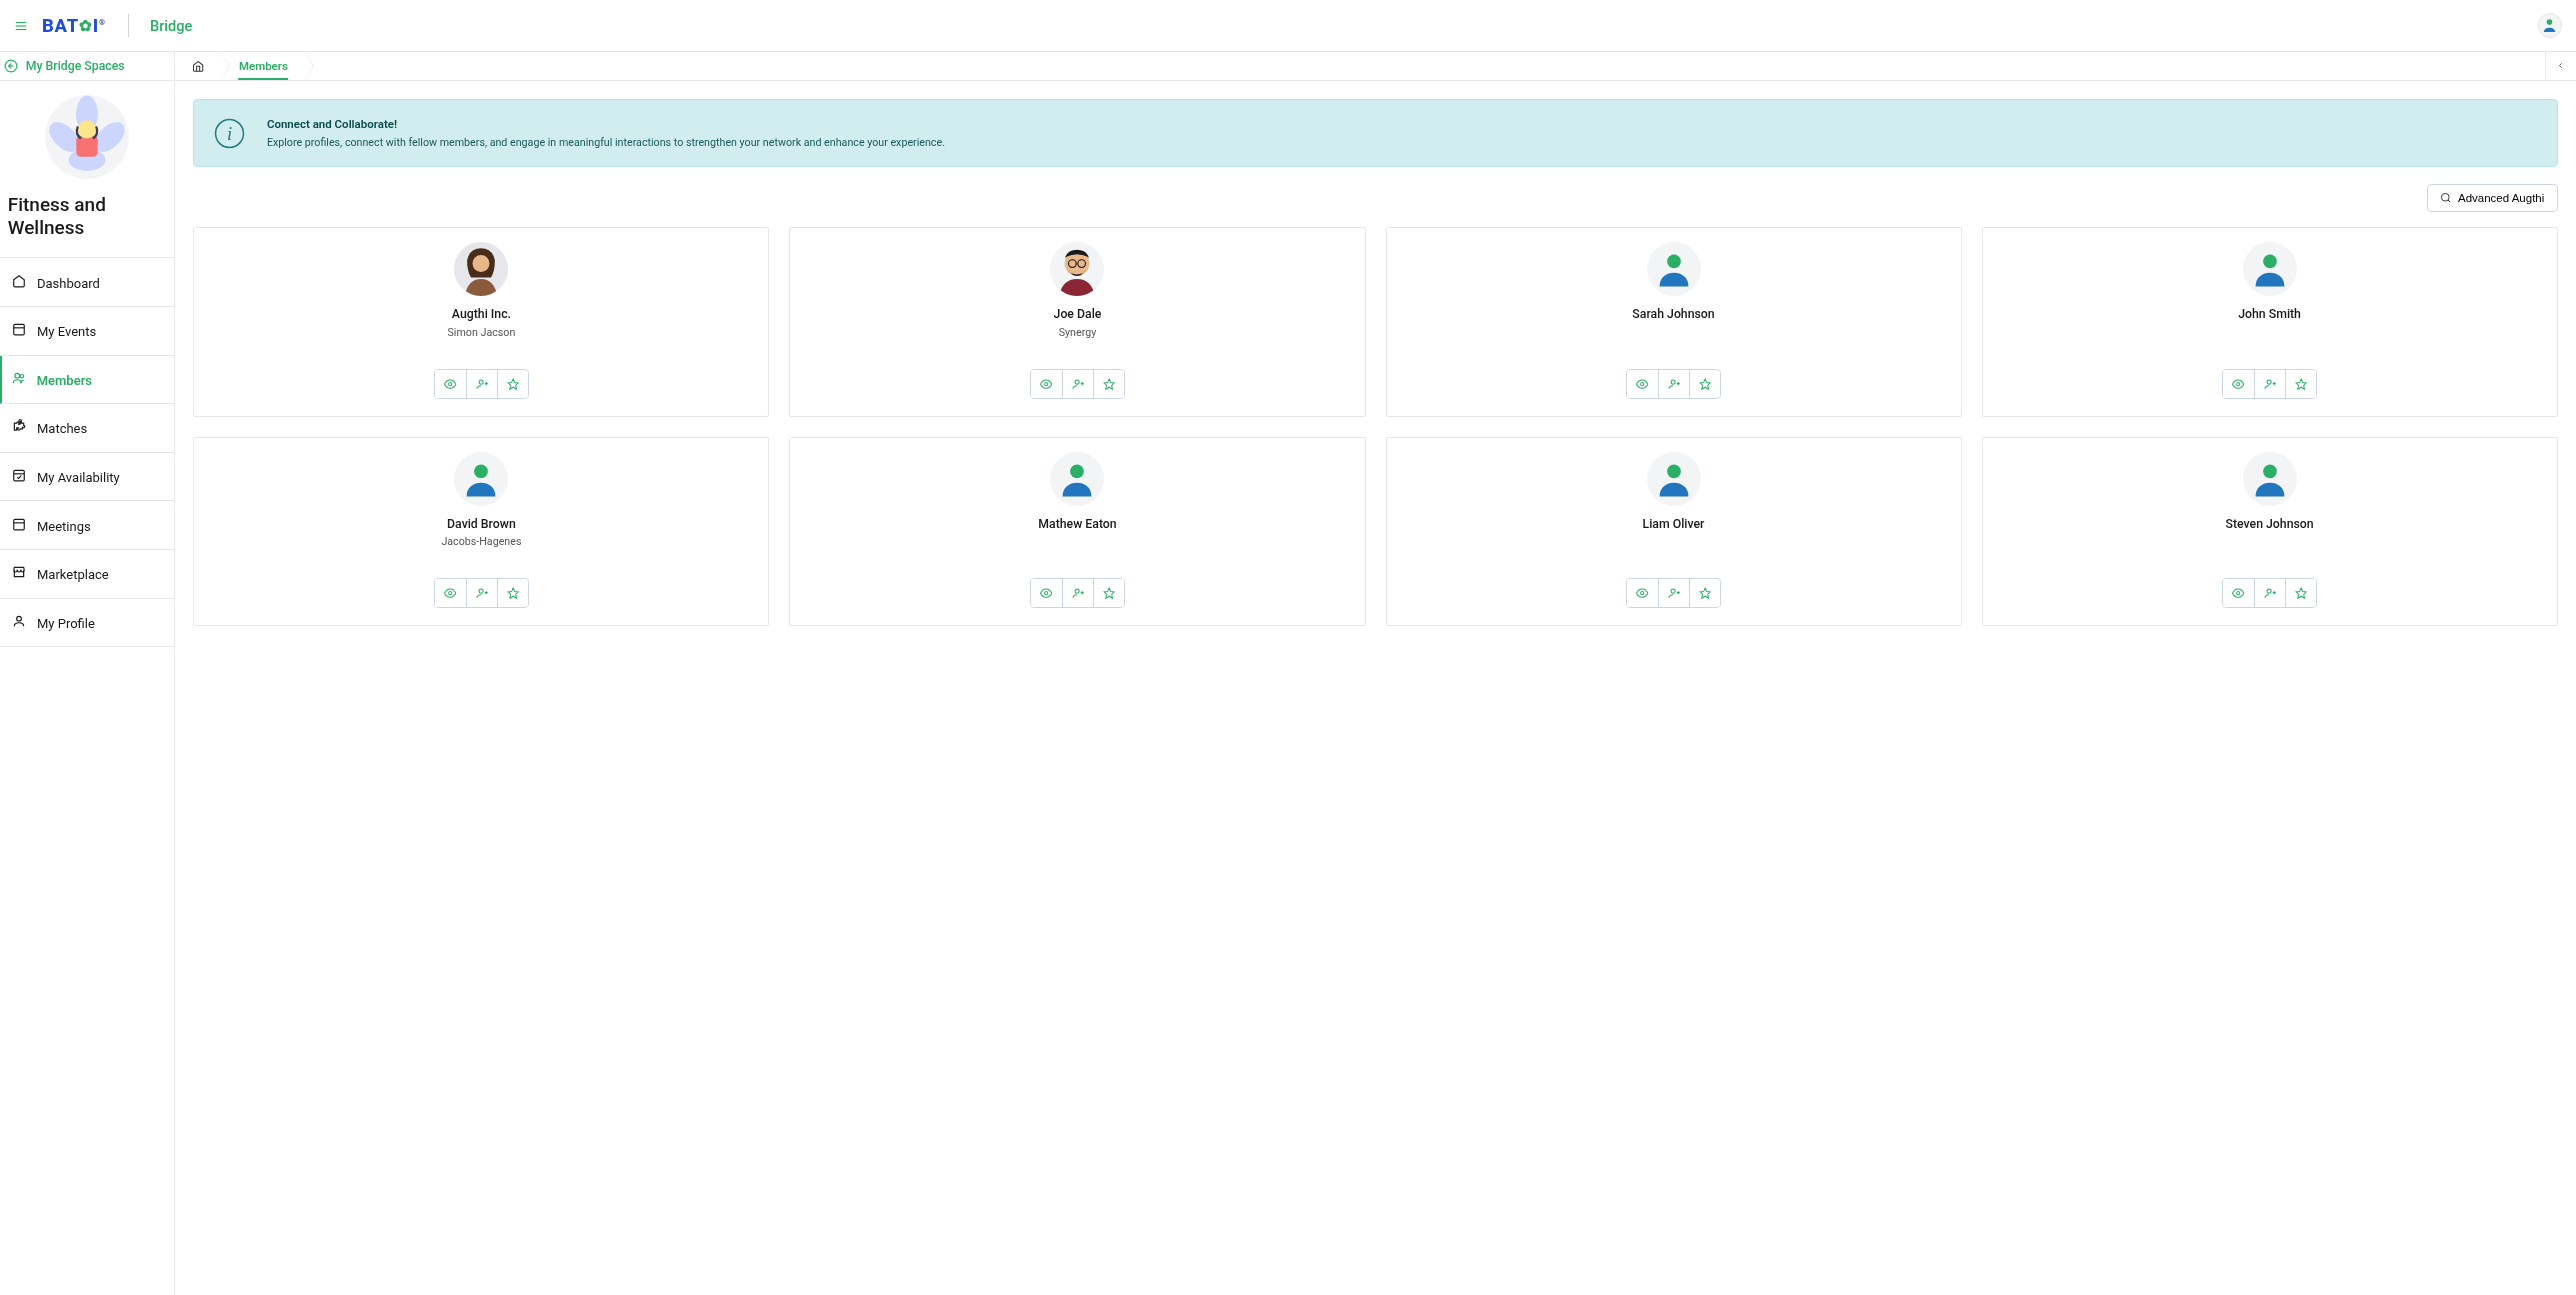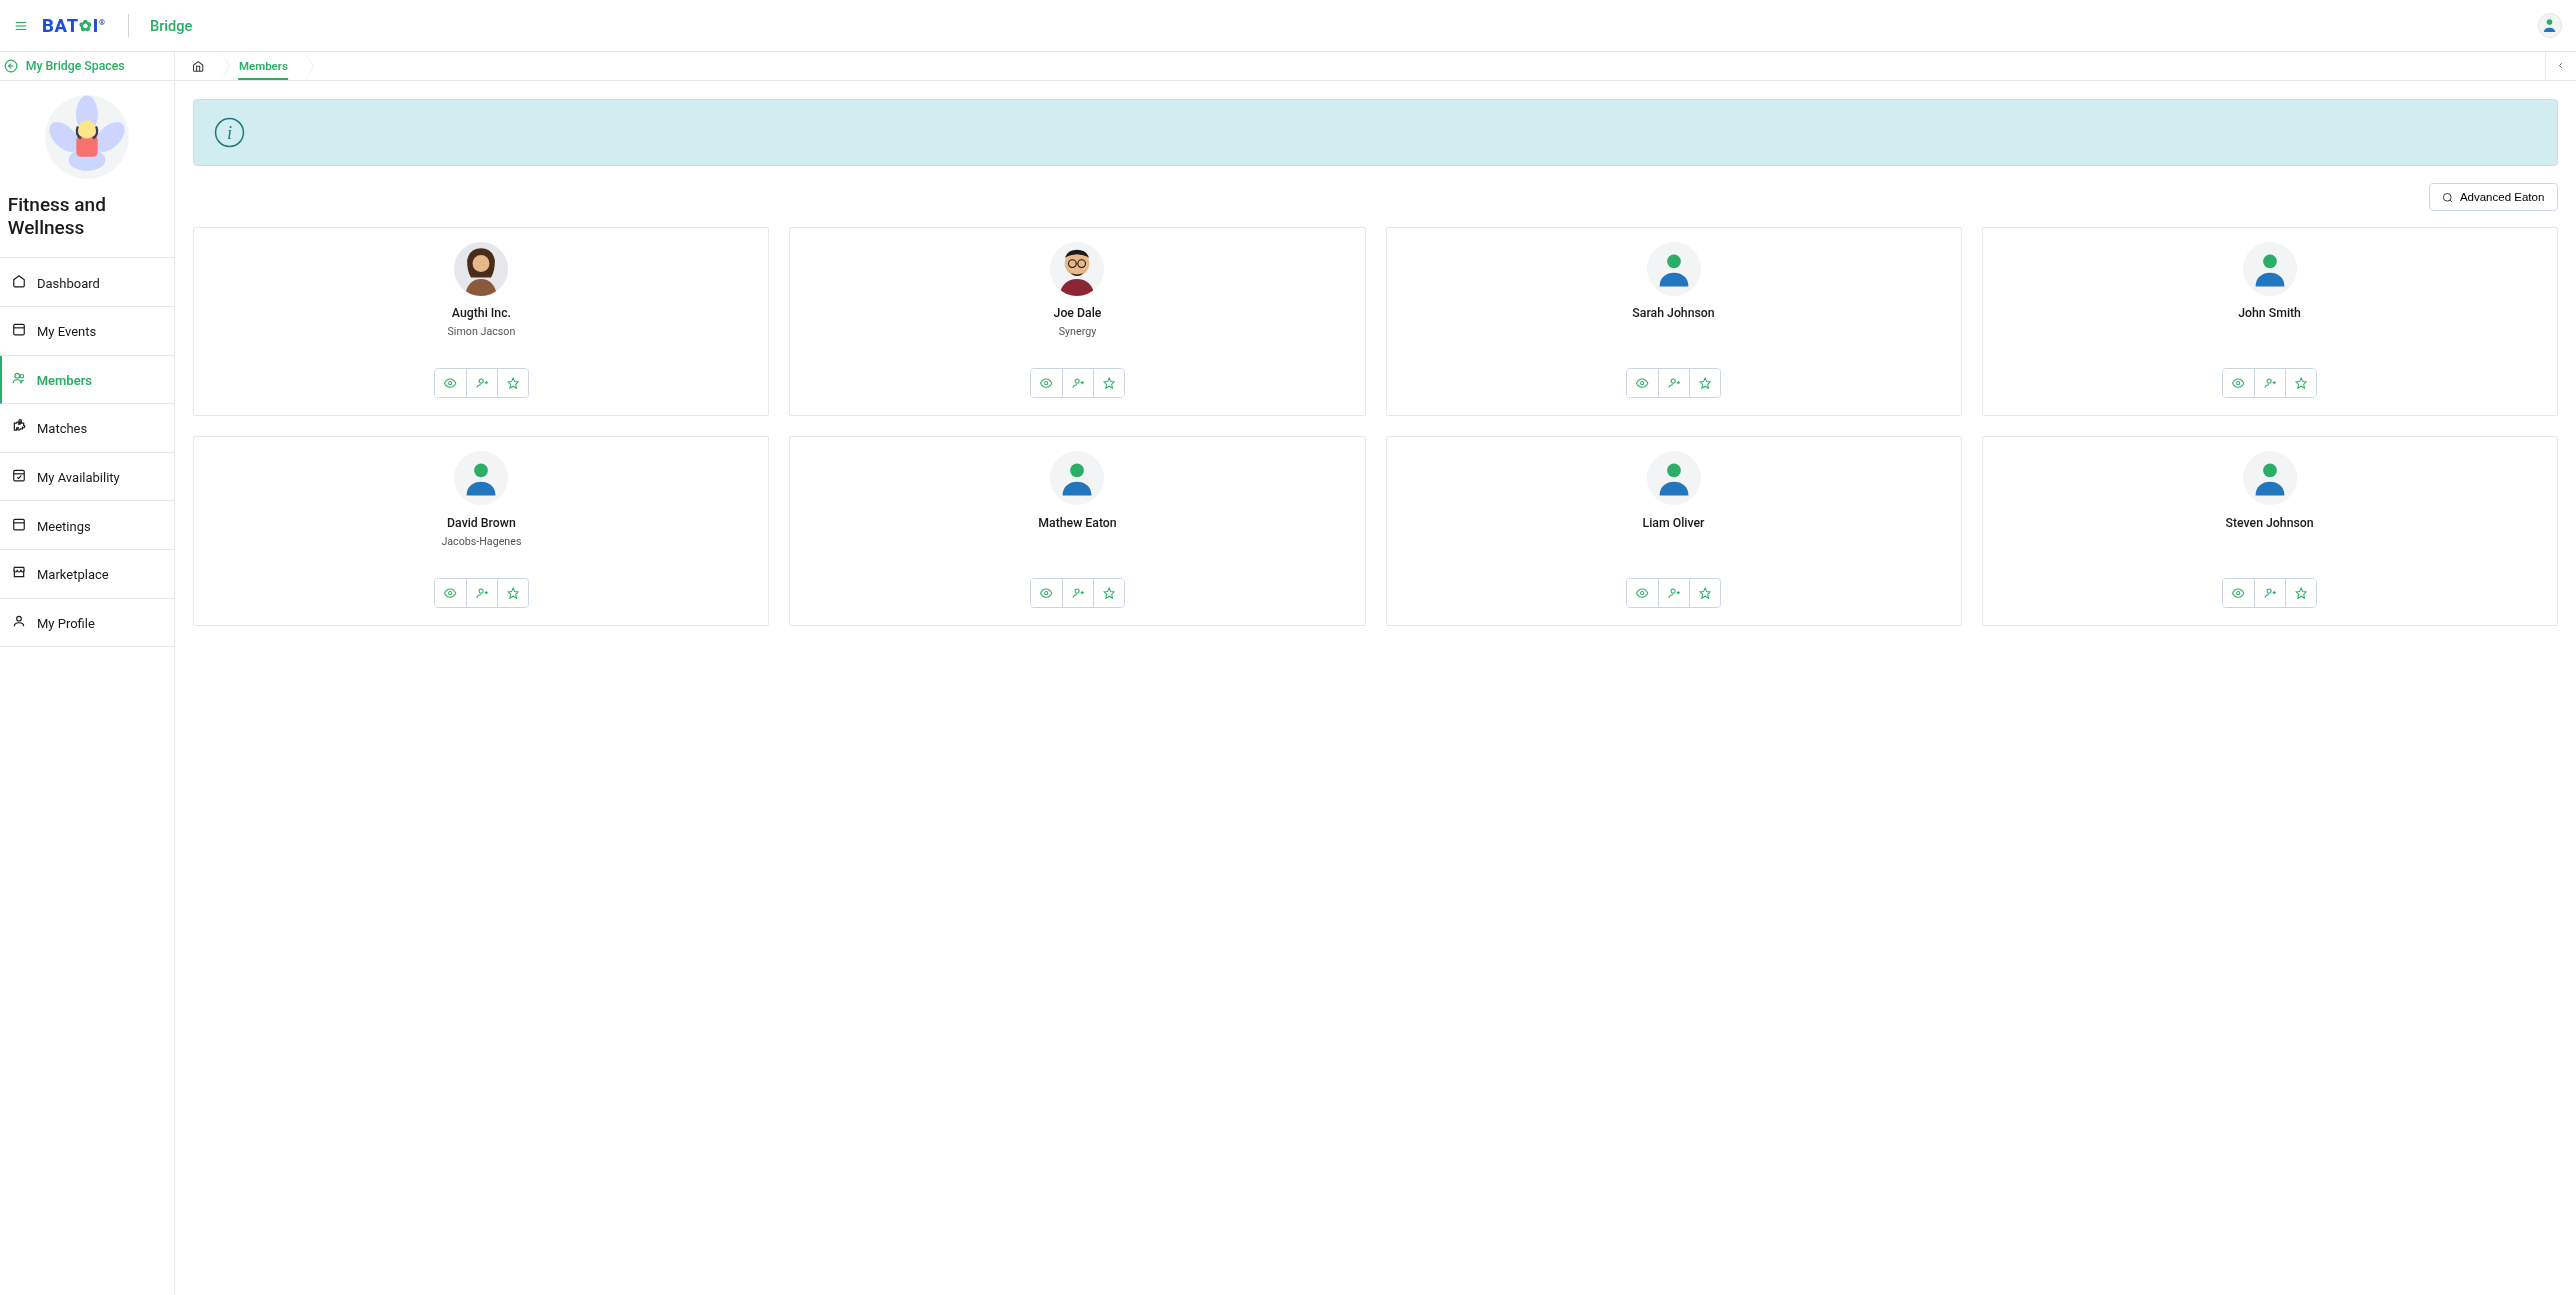--- a/index.html
+++ b/index.html
@@ -202,29 +202,33 @@
         </div>
       </nav>
   </aside>
 
   <main class="content">
     <div class="info-banner">
       <svg class="info-ic" viewBox="0 0 40 40" style="font-size:15px">
           <circle cx="20" cy="20" r="18" fill="none" stroke="#237c7c" stroke-width="2"></circle>
           <text x="20" y="28" text-anchor="middle" font-size="24" font-style="italic" font-family="serif" fill="#237c7c">i</text>
         </svg>
+      <div>
+        <div class="banner-title">Connect and Collaborate!</div>
+        <div class="banner-text">Explore profiles, connect with fellow members, and engage in meaningful interactions to strengthen your network and enhance your experience.</div>
+      </div>
     </div>
 
     <div class="toolbar">
       <button class="adv-search">
         <svg width="11.5" height="11.5" viewBox="0 0 24 24" fill="none" stroke="#333" stroke-width="2">
             <circle cx="11" cy="11" r="8"></circle>
             <line x1="21" y1="21" x2="16.65" y2="16.65"></line>
           </svg>
-        <span>Advanced Eaton</span>
+        <span>Advanced Augthi</span>
       </button>
     </div>
 
     <div class="cards" id="member-grid">
         <div class="card">
           <div class="member-av">
             <svg width="54" height="54" viewBox="0 0 70 70">
               <rect width="70" height="70" fill="#e5e7eb"></rect>
               <circle cx="35" cy="26" r="13" fill="#d4a574"></circle>
               <path d="M17 24 Q20 8 35 8 Q50 8 53 24 Q53 38 48 46 L22 46 Q17 38 17 24" fill="#4a2c1a"></path>

